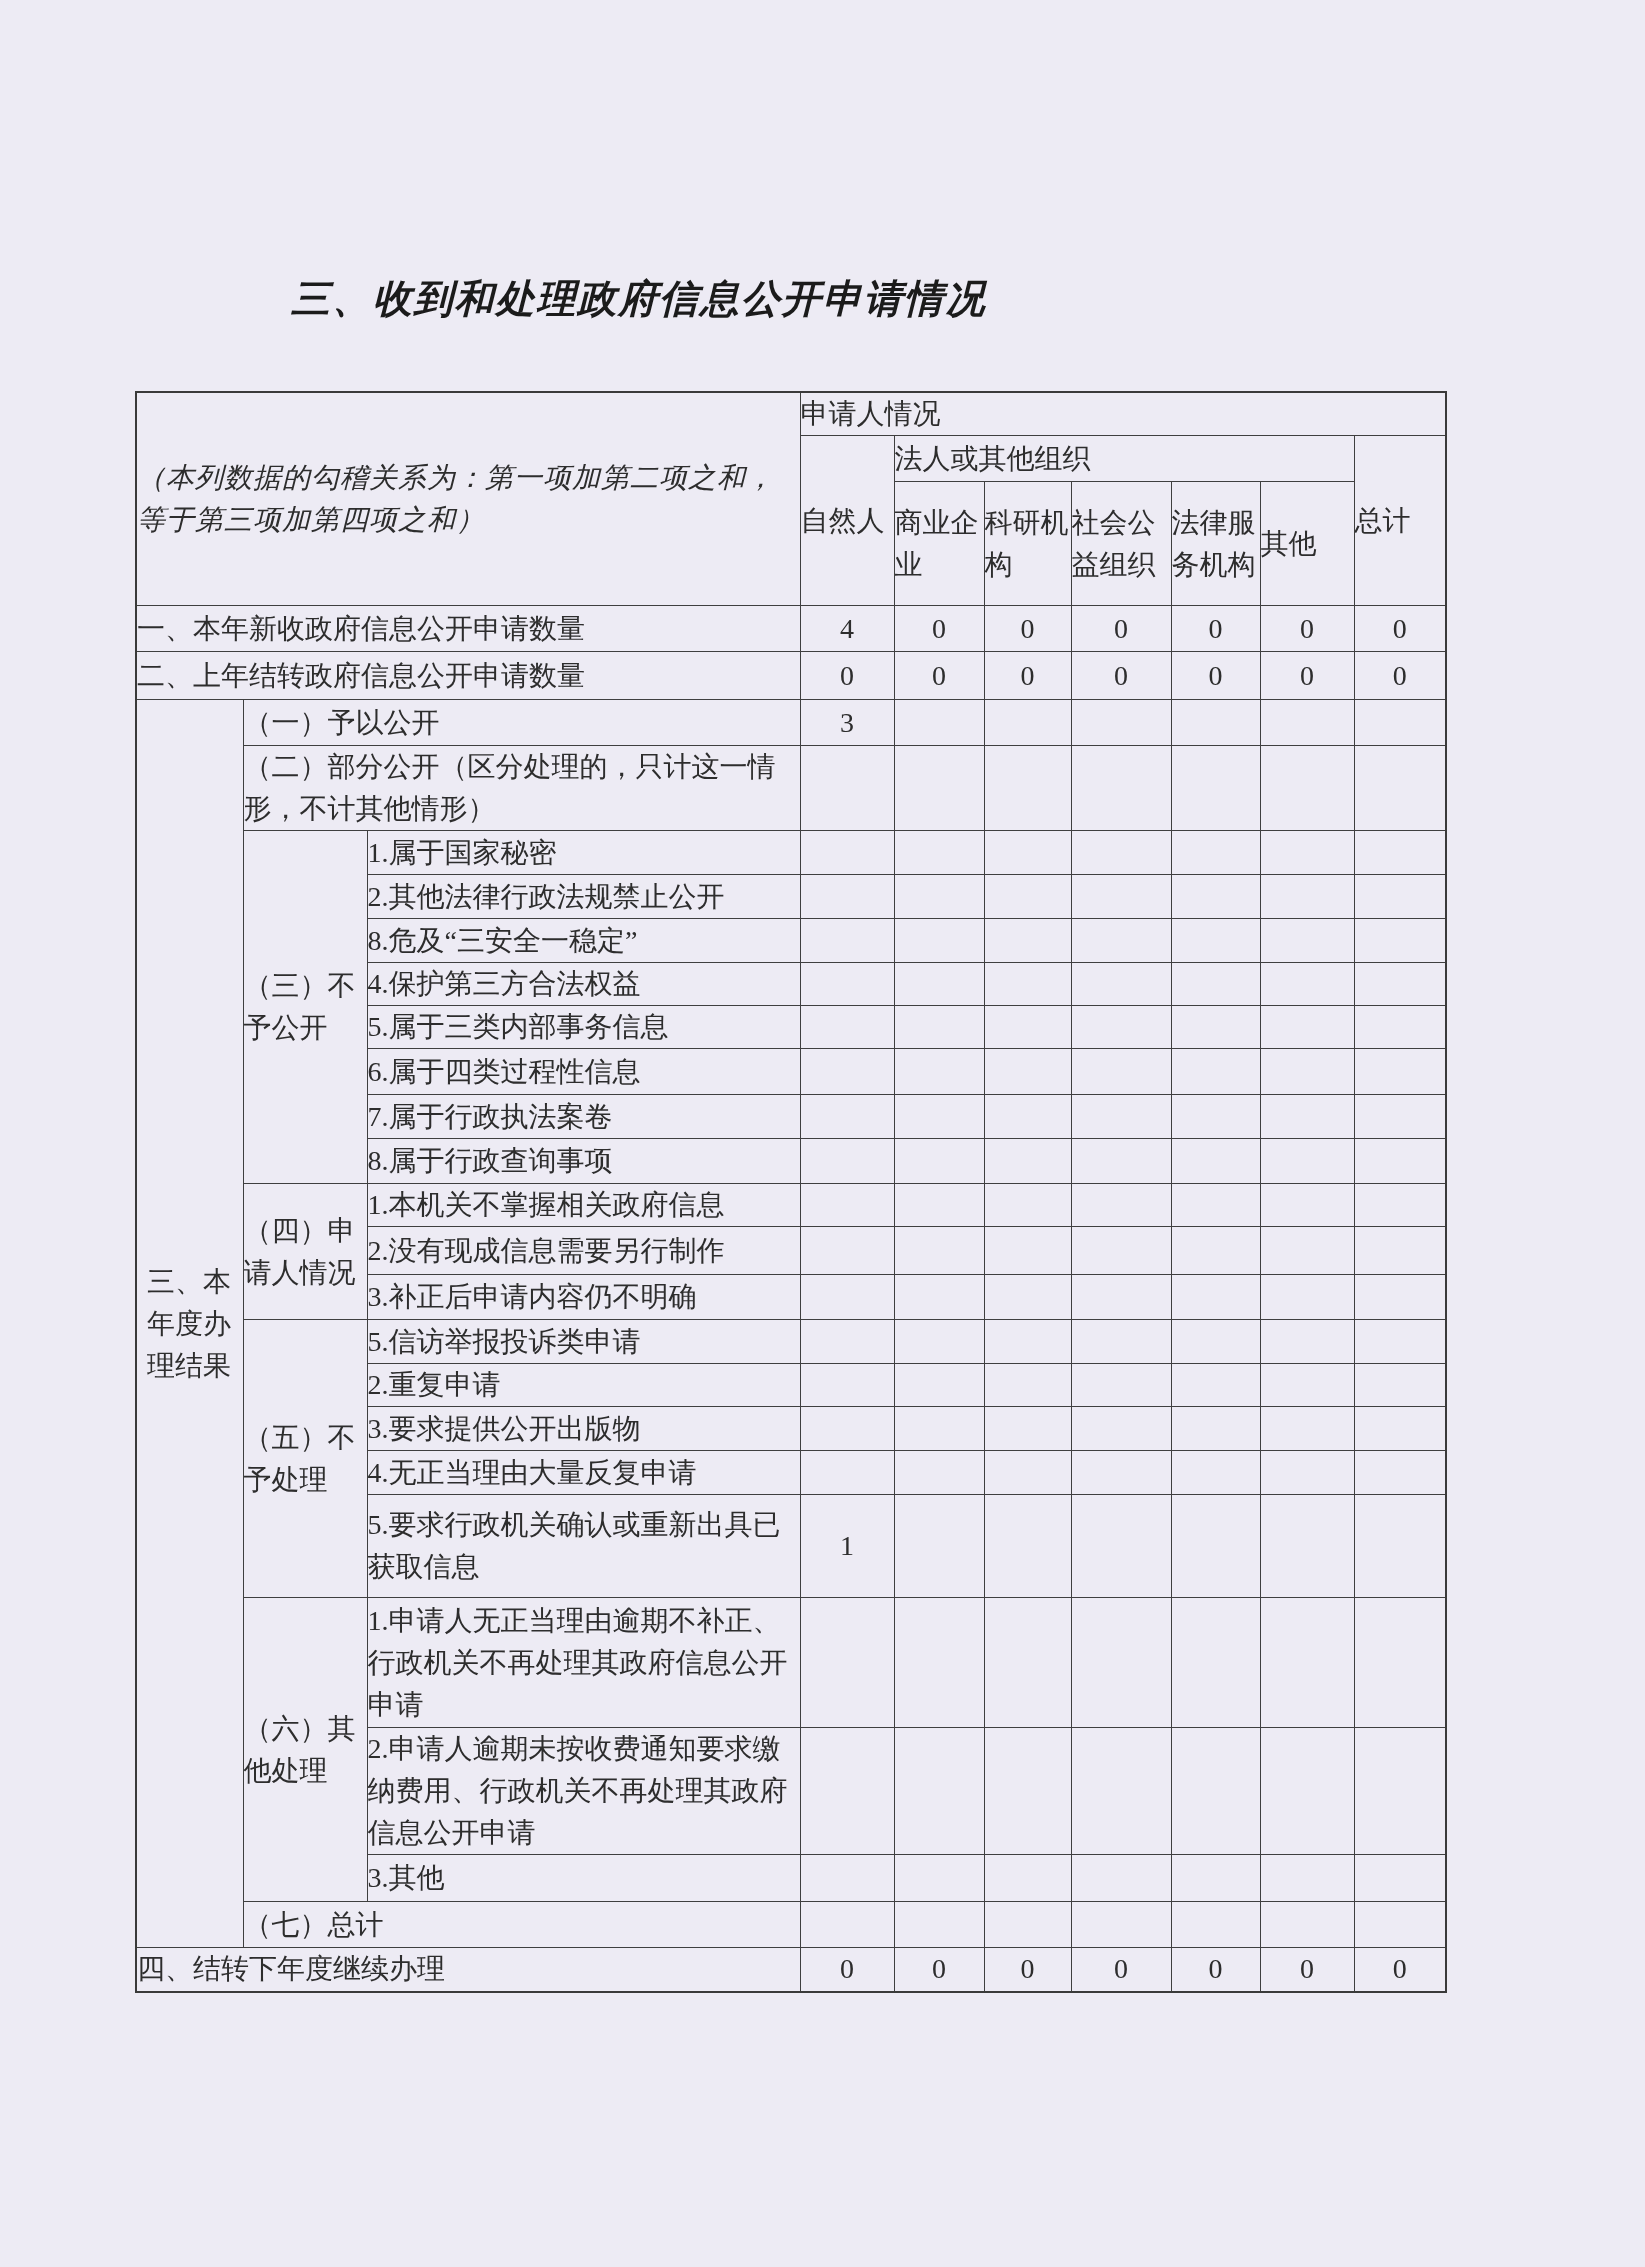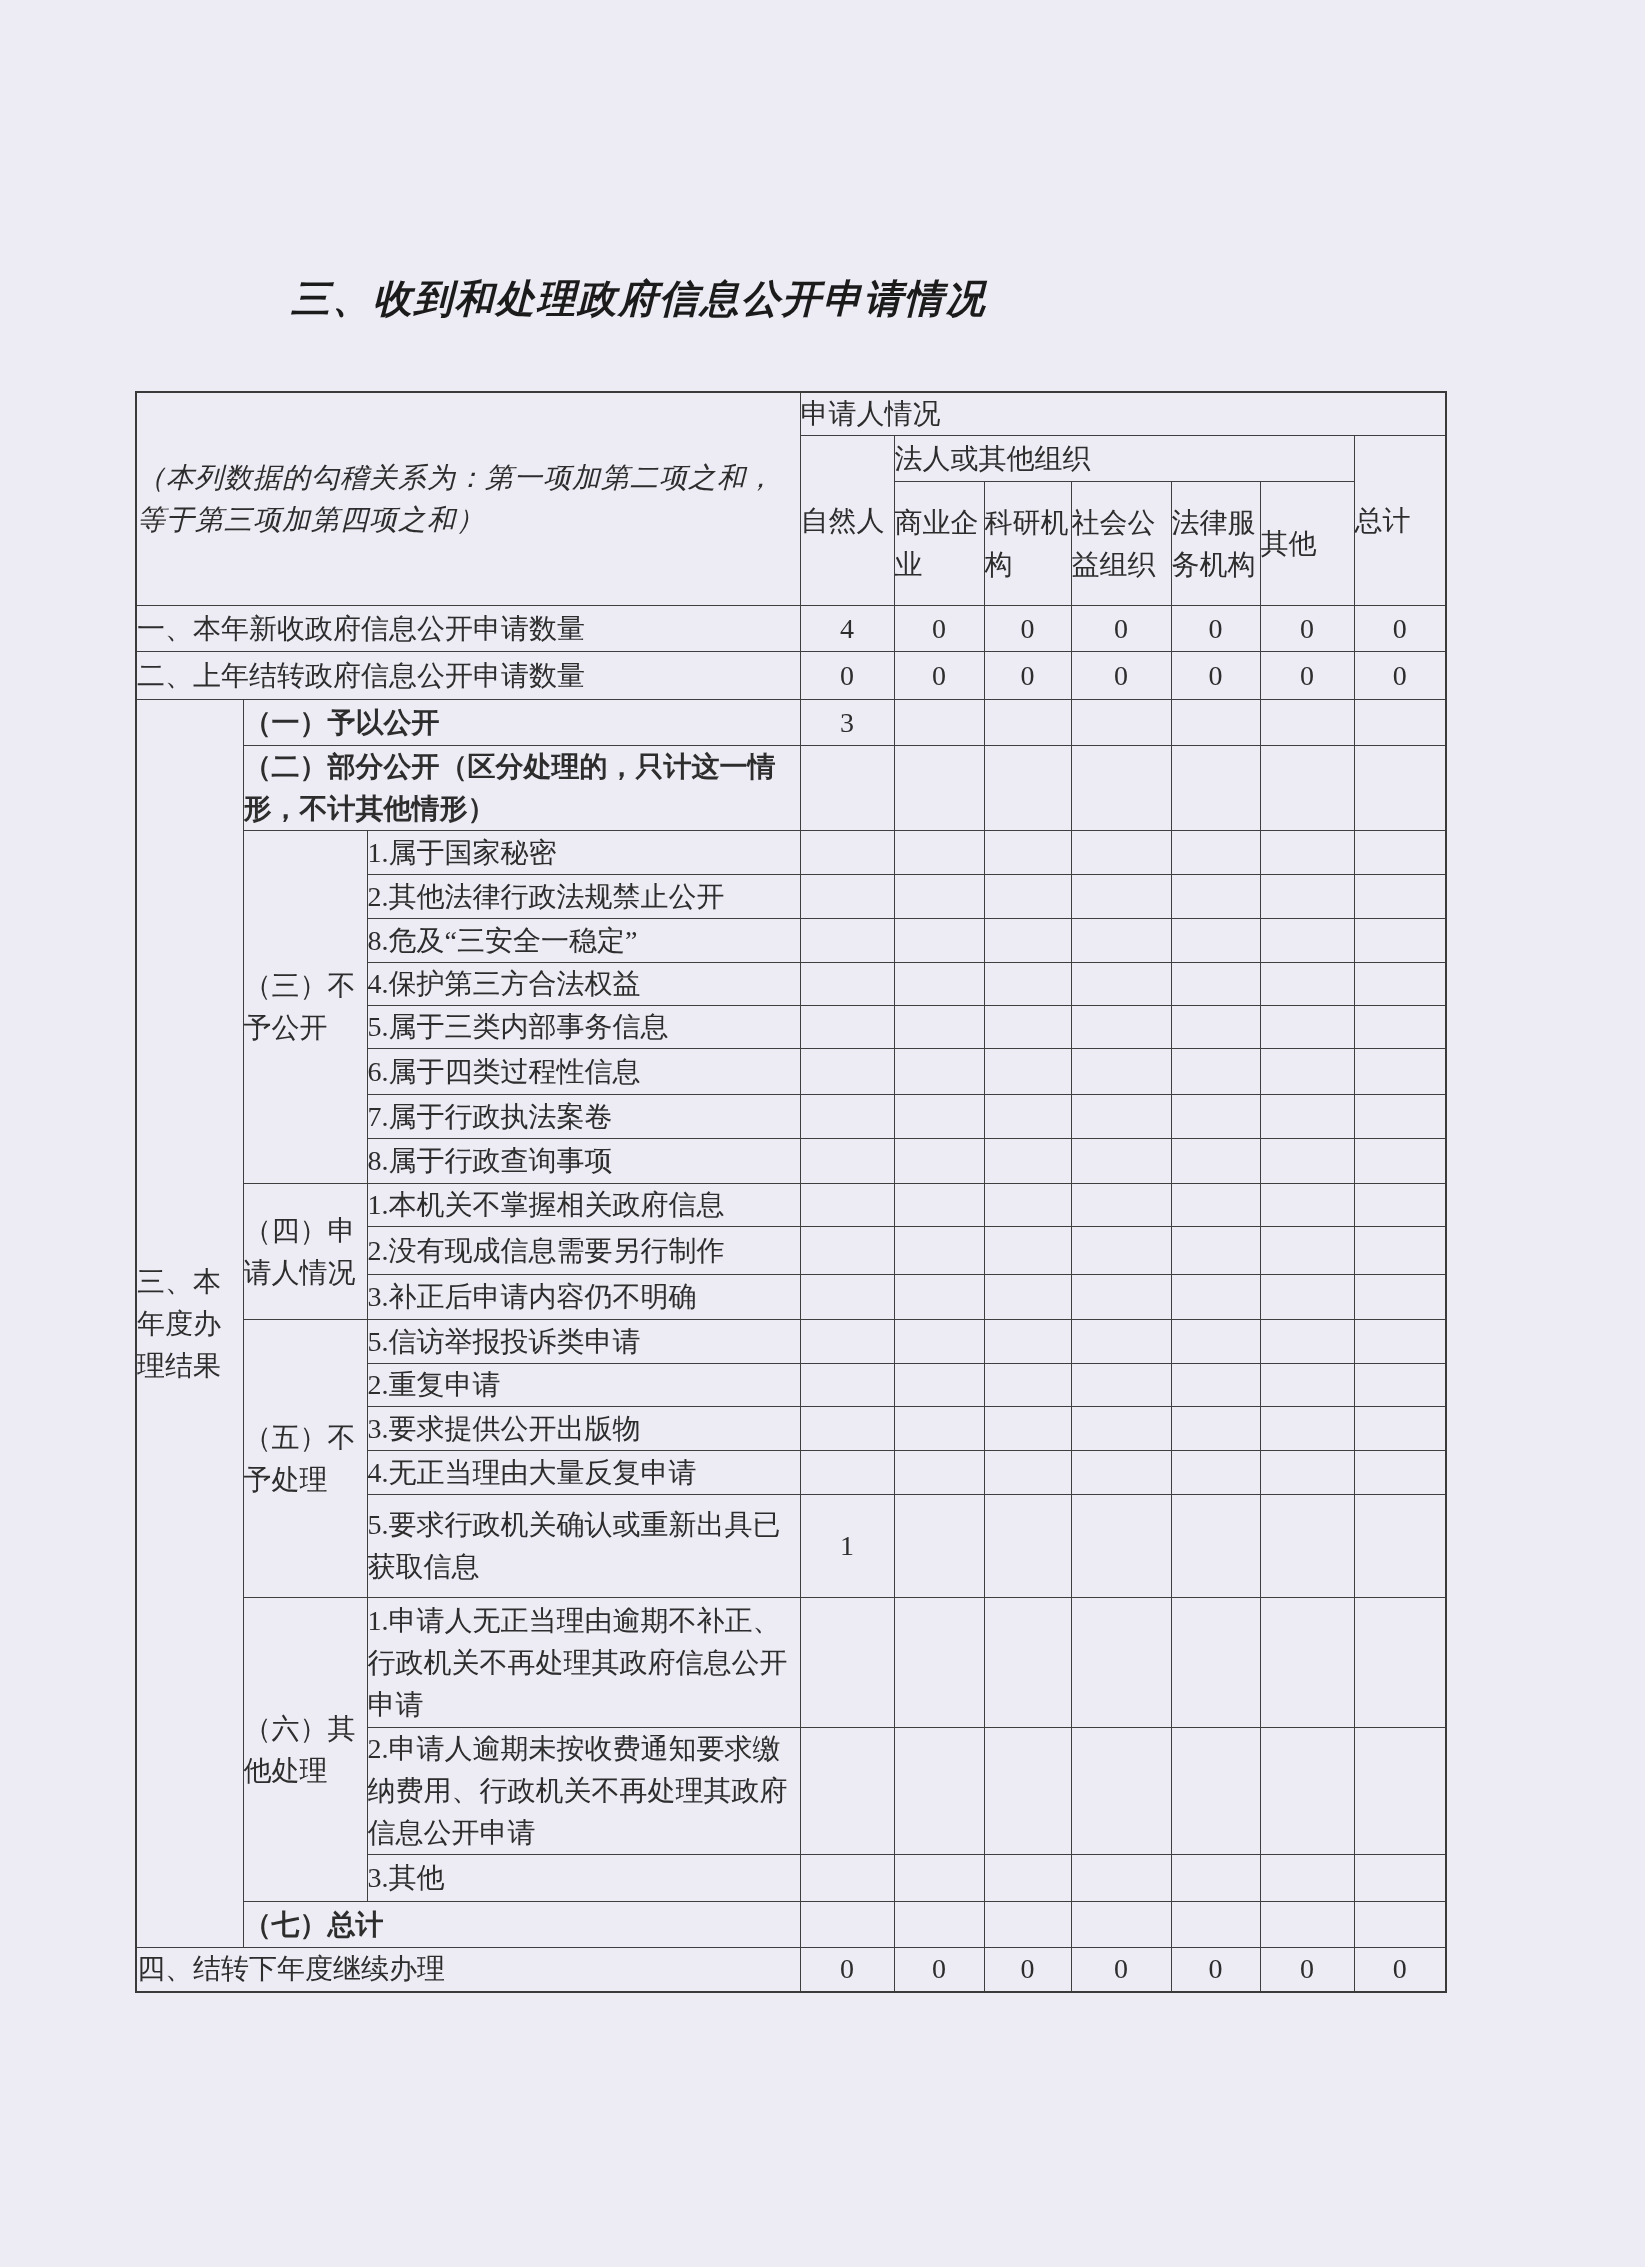--- a/index.html
+++ b/index.html
@@ -24,21 +24,21 @@
     font-size:28px;line-height:1.5;
     vertical-align:middle;padding:0;overflow:hidden;
     color:#2d2d2d;
   }
   td.c{text-align:center;}
   td.num{text-align:center;font-size:28px;}
   td.vtop{vertical-align:top;padding-top:5.8px;}
   td.lbl{padding-left:11.6px;padding-right:5.8px;}
   td.item{padding-left:7.8px;padding-right:5.8px;}
   td.grp{padding-left:4.9px;padding-right:2.9px;}
-  td.grpspan{padding-left:21.3px;padding-right:11.6px;font-weight:bold;}
+  td.grpspan{padding-left:21.3px;padding-right:11.6px;}
   td.stub{padding-left:3.9px;padding-right:2.9px;}
   td.note{
     font-style:italic;font-size:27px;letter-spacing:1px;
     padding:0 11.6px 0 15.5px;line-height:2.15;
   }
   td.hdr{text-align:left;padding:0 2.9px;}
 </style>
 </head>
 <body>
 
@@ -92,21 +92,21 @@
     <td class="num">0</td>
     <td class="num">0</td>
     <td class="num">0</td>
     <td class="num">0</td>
     <td class="num">0</td>
     <td class="num">0</td>
     <td class="num">0</td>
   </tr>
 
   <tr style="height:46px">
-    <td class="stub c" rowspan="22" style="text-align:left;padding-left:0;">三、本年度办理结果</td>
+    <td class="stub c" rowspan="22" style="text-align:left;padding-left:10px;">三、本年度办理结果</td>
     <td class="grpspan" colspan="2">（一）予以公开</td>
     <td class="num">3</td>
     <td class="num"></td>
     <td class="num"></td>
     <td class="num"></td>
     <td class="num"></td>
     <td class="num"></td>
     <td class="num"></td>
   </tr>
 

